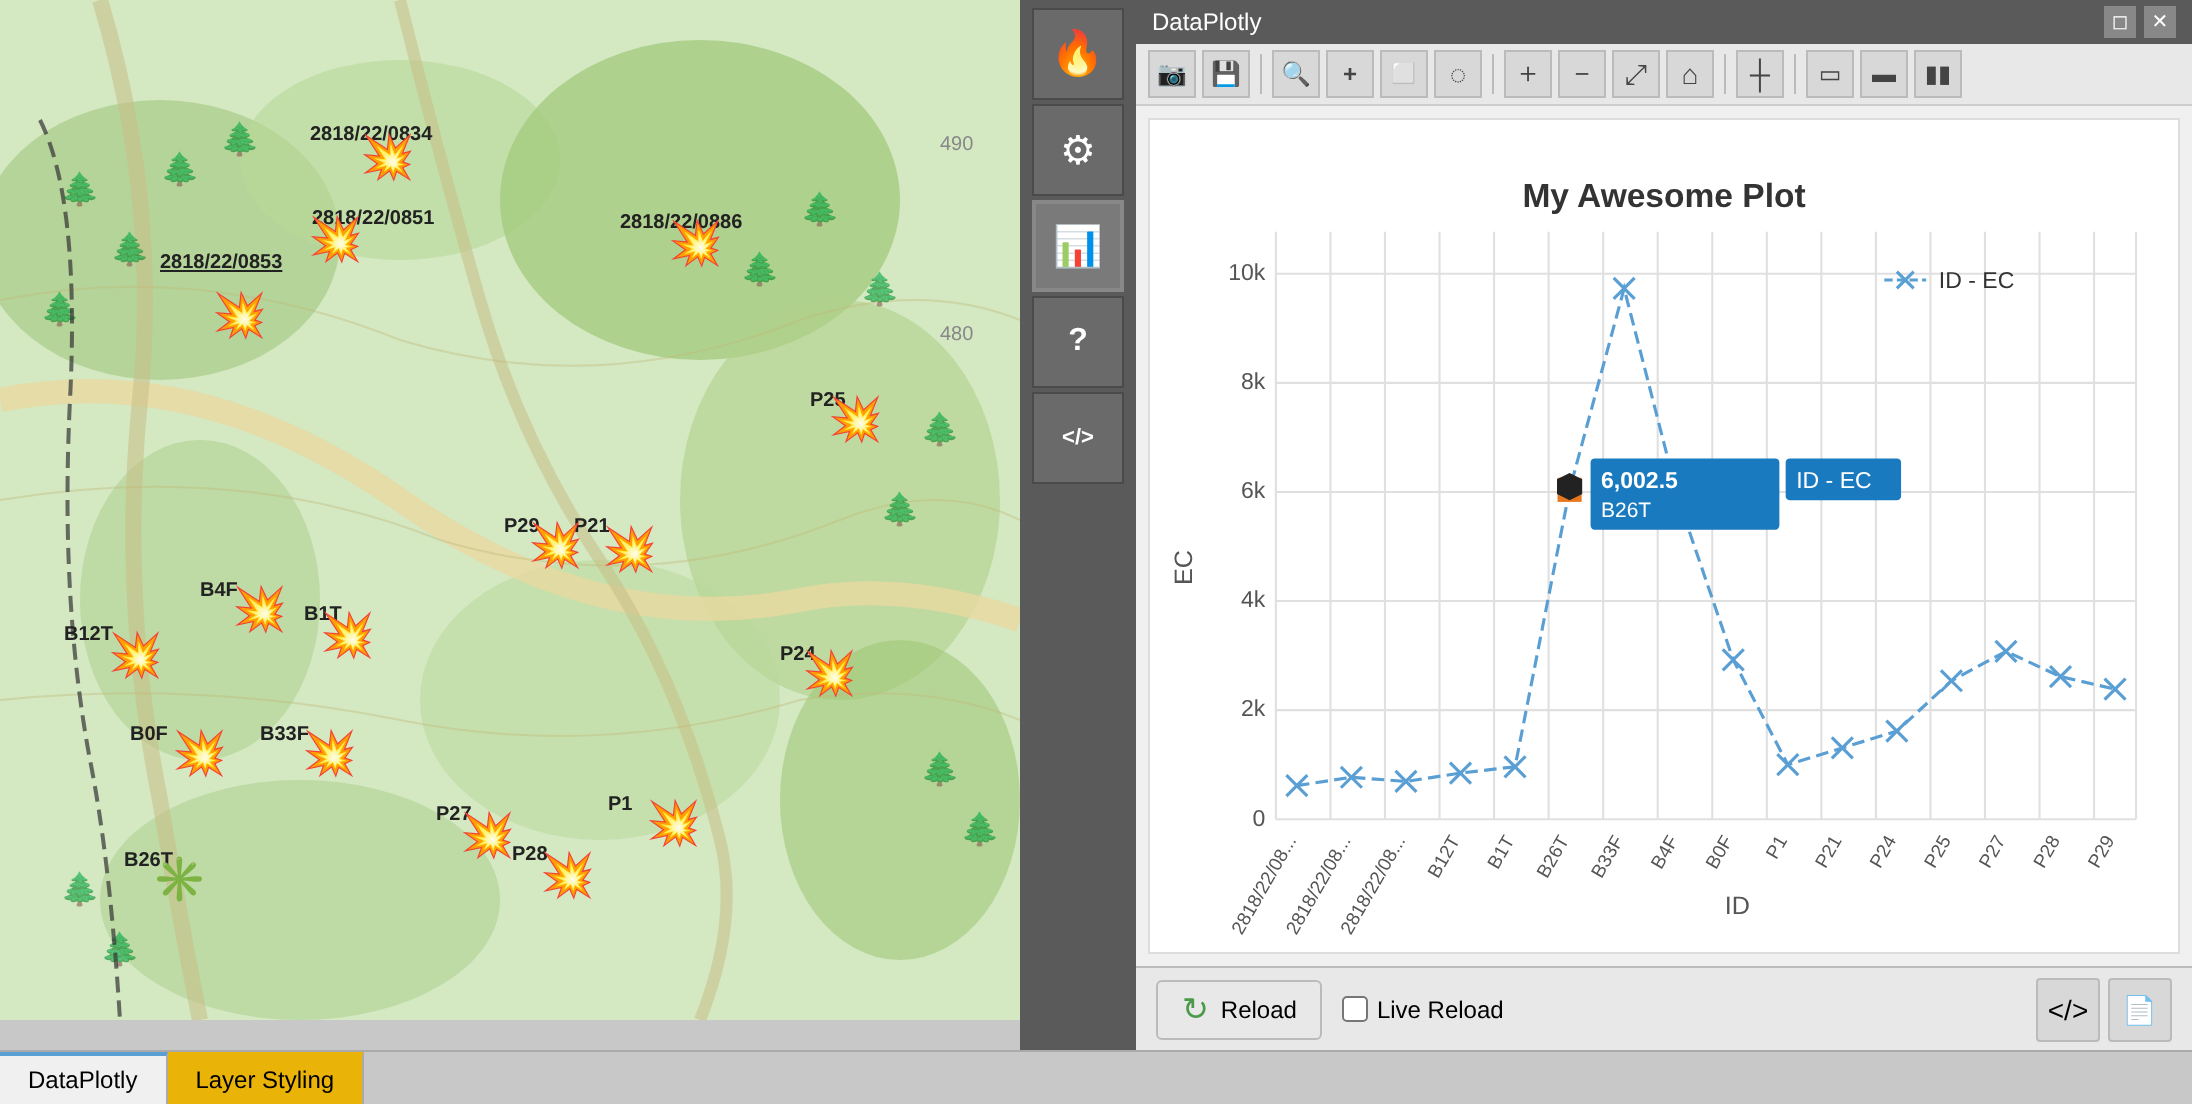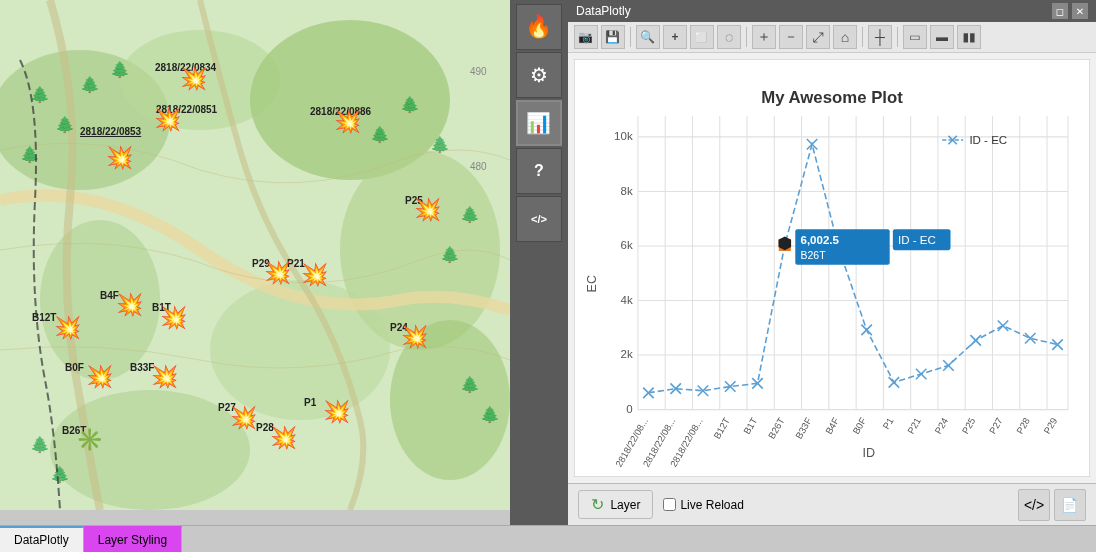--- a/index.html
+++ b/index.html
@@ -35,21 +35,21 @@
     .bottom-bar { background: #e8e8e8; border-top: 1px solid #bbb; padding: 6px 10px; display: flex; align-items: center; gap: 10px; height: 42px; }
     .reload-btn { background: #e8e8e8; border: 1px solid #bbb; padding: 4px 12px; cursor: pointer; display: flex; align-items: center; gap: 6px; font-size: 12px; border-radius: 3px; }
     .reload-icon { color: #4a9a4a; font-size: 16px; }
     .checkbox-container { display: flex; align-items: center; gap: 4px; cursor: pointer; }
     .checkbox-container input { cursor: pointer; }
     .bottom-right { margin-left: auto; display: flex; gap: 4px; }
     .bottom-icon-btn { width: 32px; height: 32px; background: #d8d8d8; border: 1px solid #bbb; cursor: pointer; display: flex; align-items: center; justify-content: center; font-size: 14px; border-radius: 2px; }
 
     
     .footer-tabs { background: #c8c8c8; border-top: 1px solid #aaa; display: flex; }
-    .footer-tab { padding: 5px 14px; cursor: pointer; border-right: 1px solid #aaa; background: #d946ef; font-size: 12px; border-top: 2px solid transparent; }
+    .footer-tab { padding: 5px 14px; cursor: pointer; border-right: 1px solid #aaa; background: #eab308; font-size: 12px; border-top: 2px solid transparent; }
     .footer-tab.active { background: #f0f0f0; border-top: 2px solid #5a9fd4; }
 
     
     .map-label { position: absolute; font-size: 10px; font-weight: bold; color: #222; white-space: nowrap; }
     .marker { position: absolute; font-size: 20px; transform: translate(-50%, -50%); line-height: 1; }
     .marker-star { color: red; font-size: 22px; }
     .marker-sun { color: #f0c000; font-size: 22px; }
   </style>
 </head>
 <body>
@@ -360,21 +360,21 @@
             <line x1="4" y1="-4" x2="-4" y2="4"></line>
           </g>
           <text x="26" y="12" font-size="11" fill="#333">ID - EC</text>
         </g>
       </svg>
     </div>
 
     <div class="bottom-bar">
       <button class="reload-btn">
         <span class="reload-icon">↻</span>
-        <span>Layer</span>
+        <span>Reload</span>
       </button>
       <label class="checkbox-container">
         <input type="checkbox" style="">
         <span>Live Reload</span>
       </label>
       <div class="bottom-right">
         <button class="bottom-icon-btn" title="Code View">
           <span>&lt;/&gt;</span>
         </button>
         <button class="bottom-icon-btn" title="Export">

